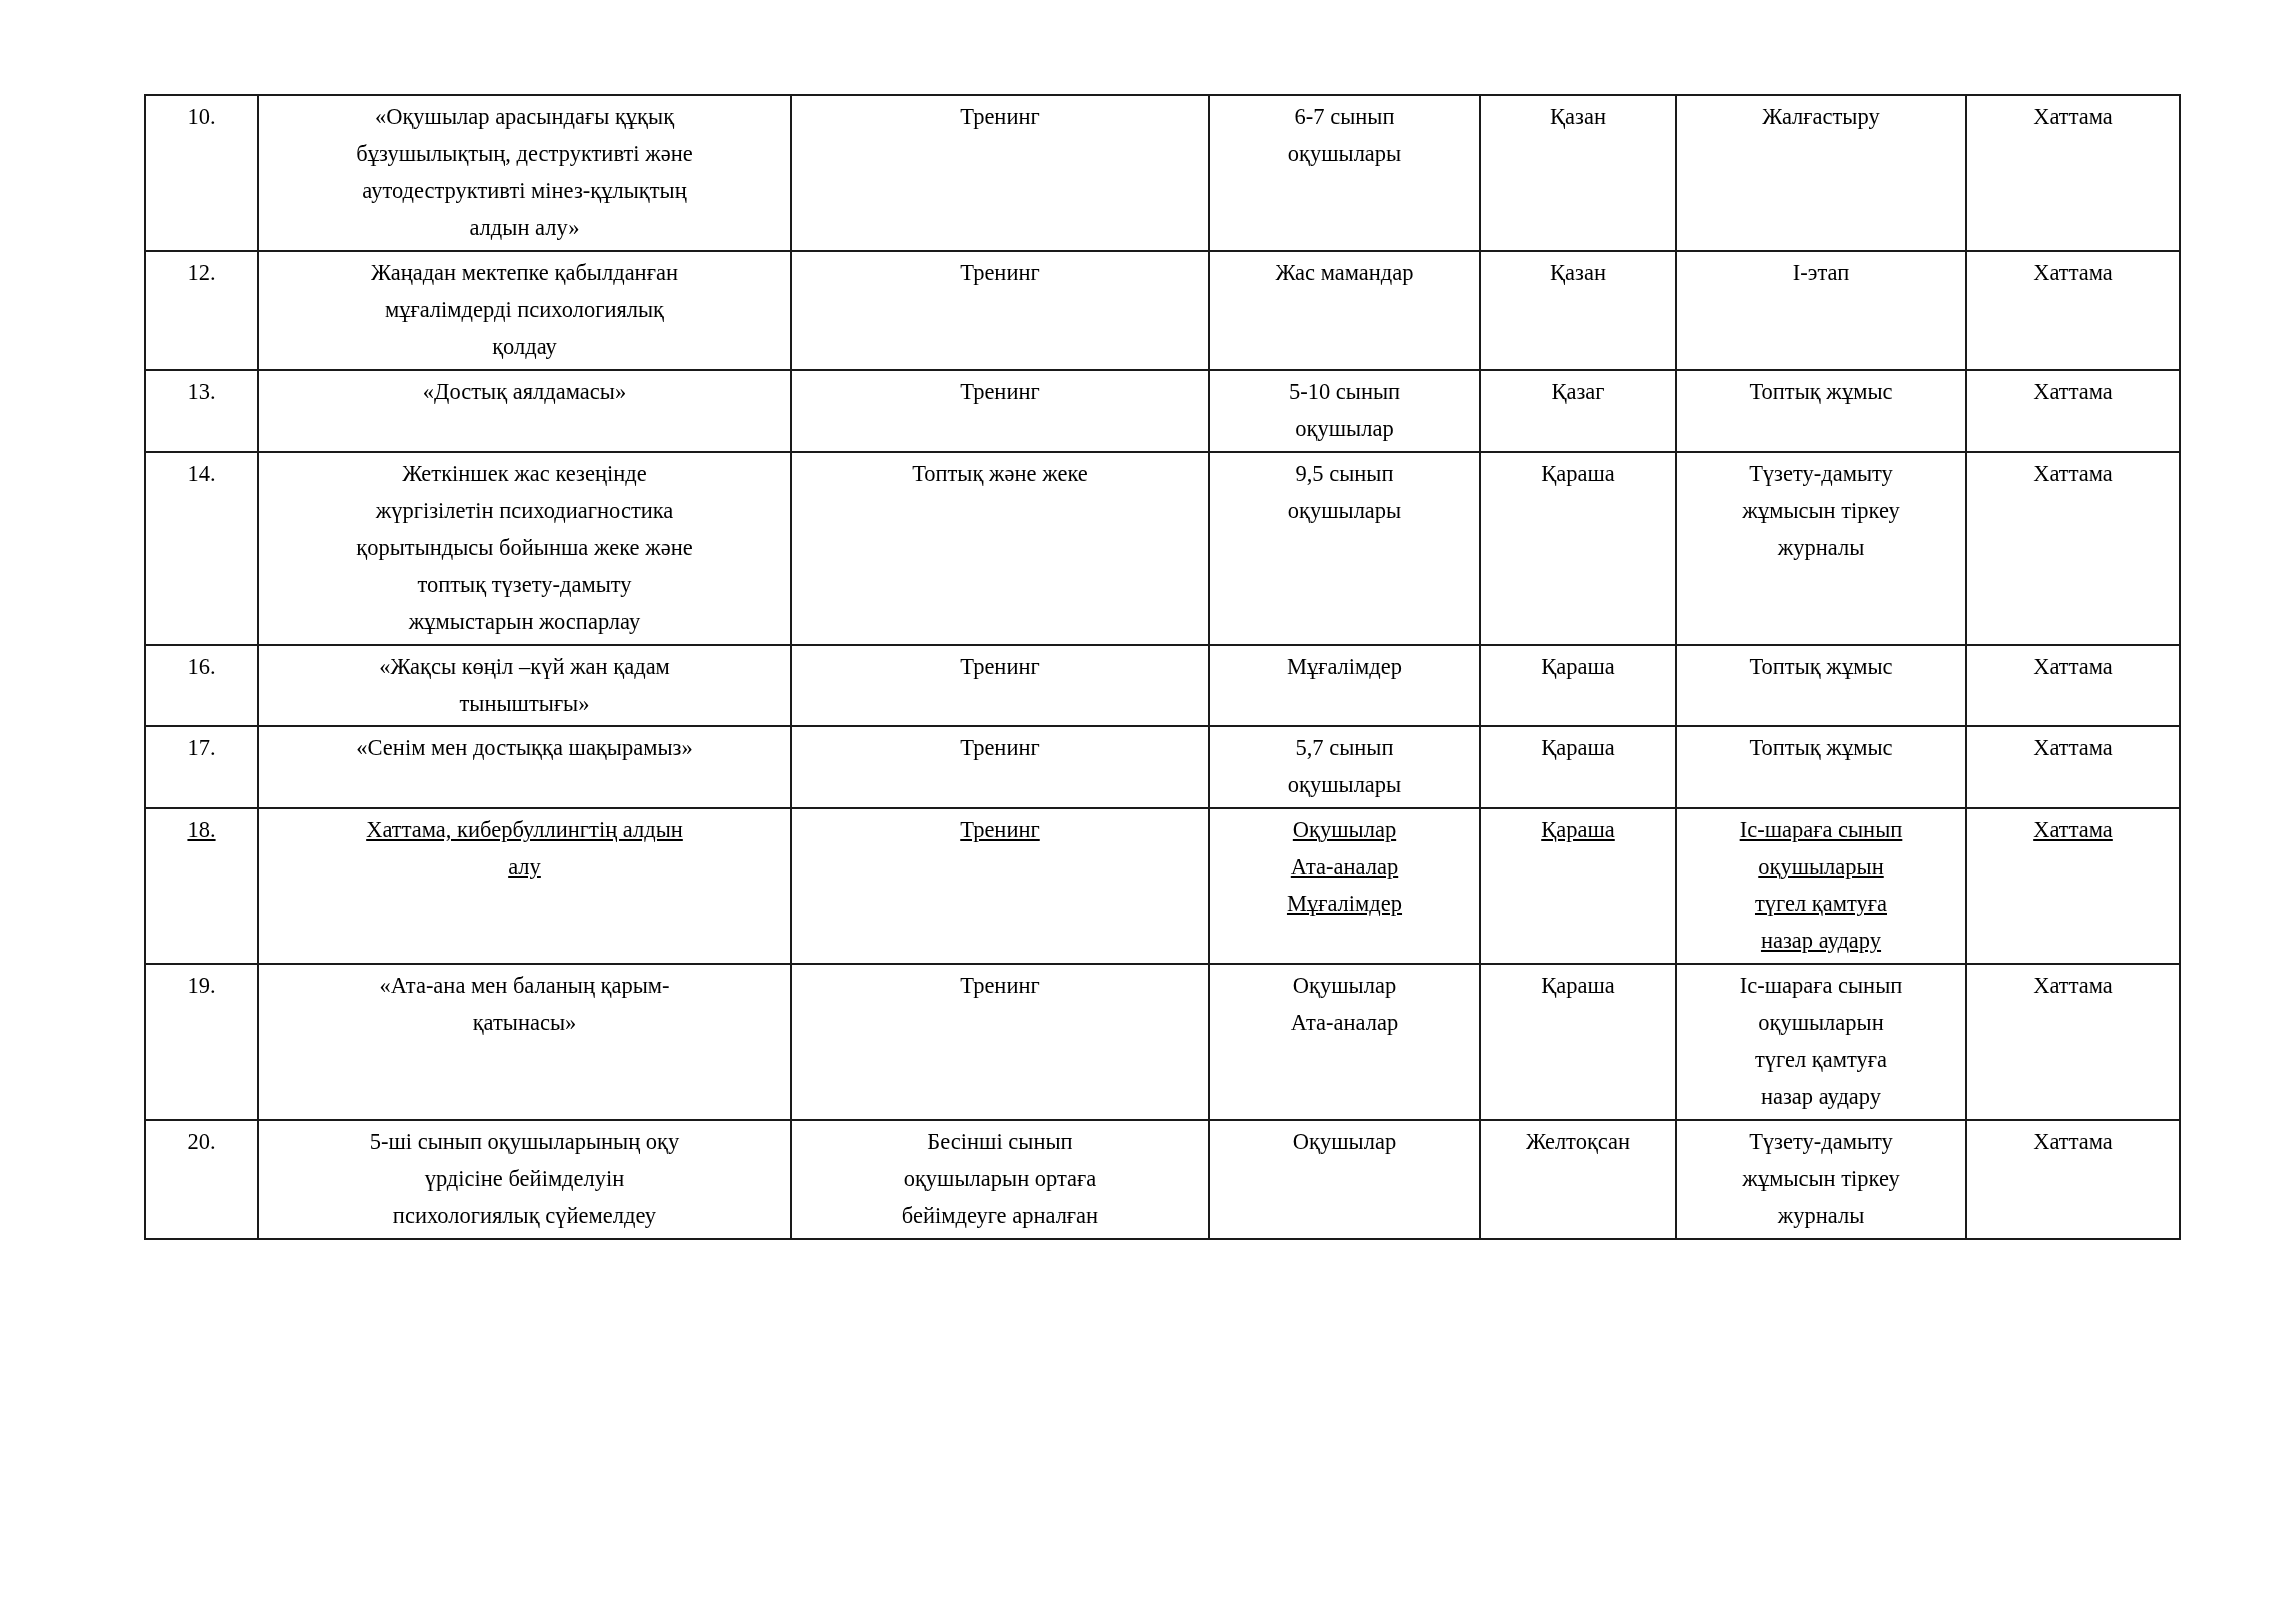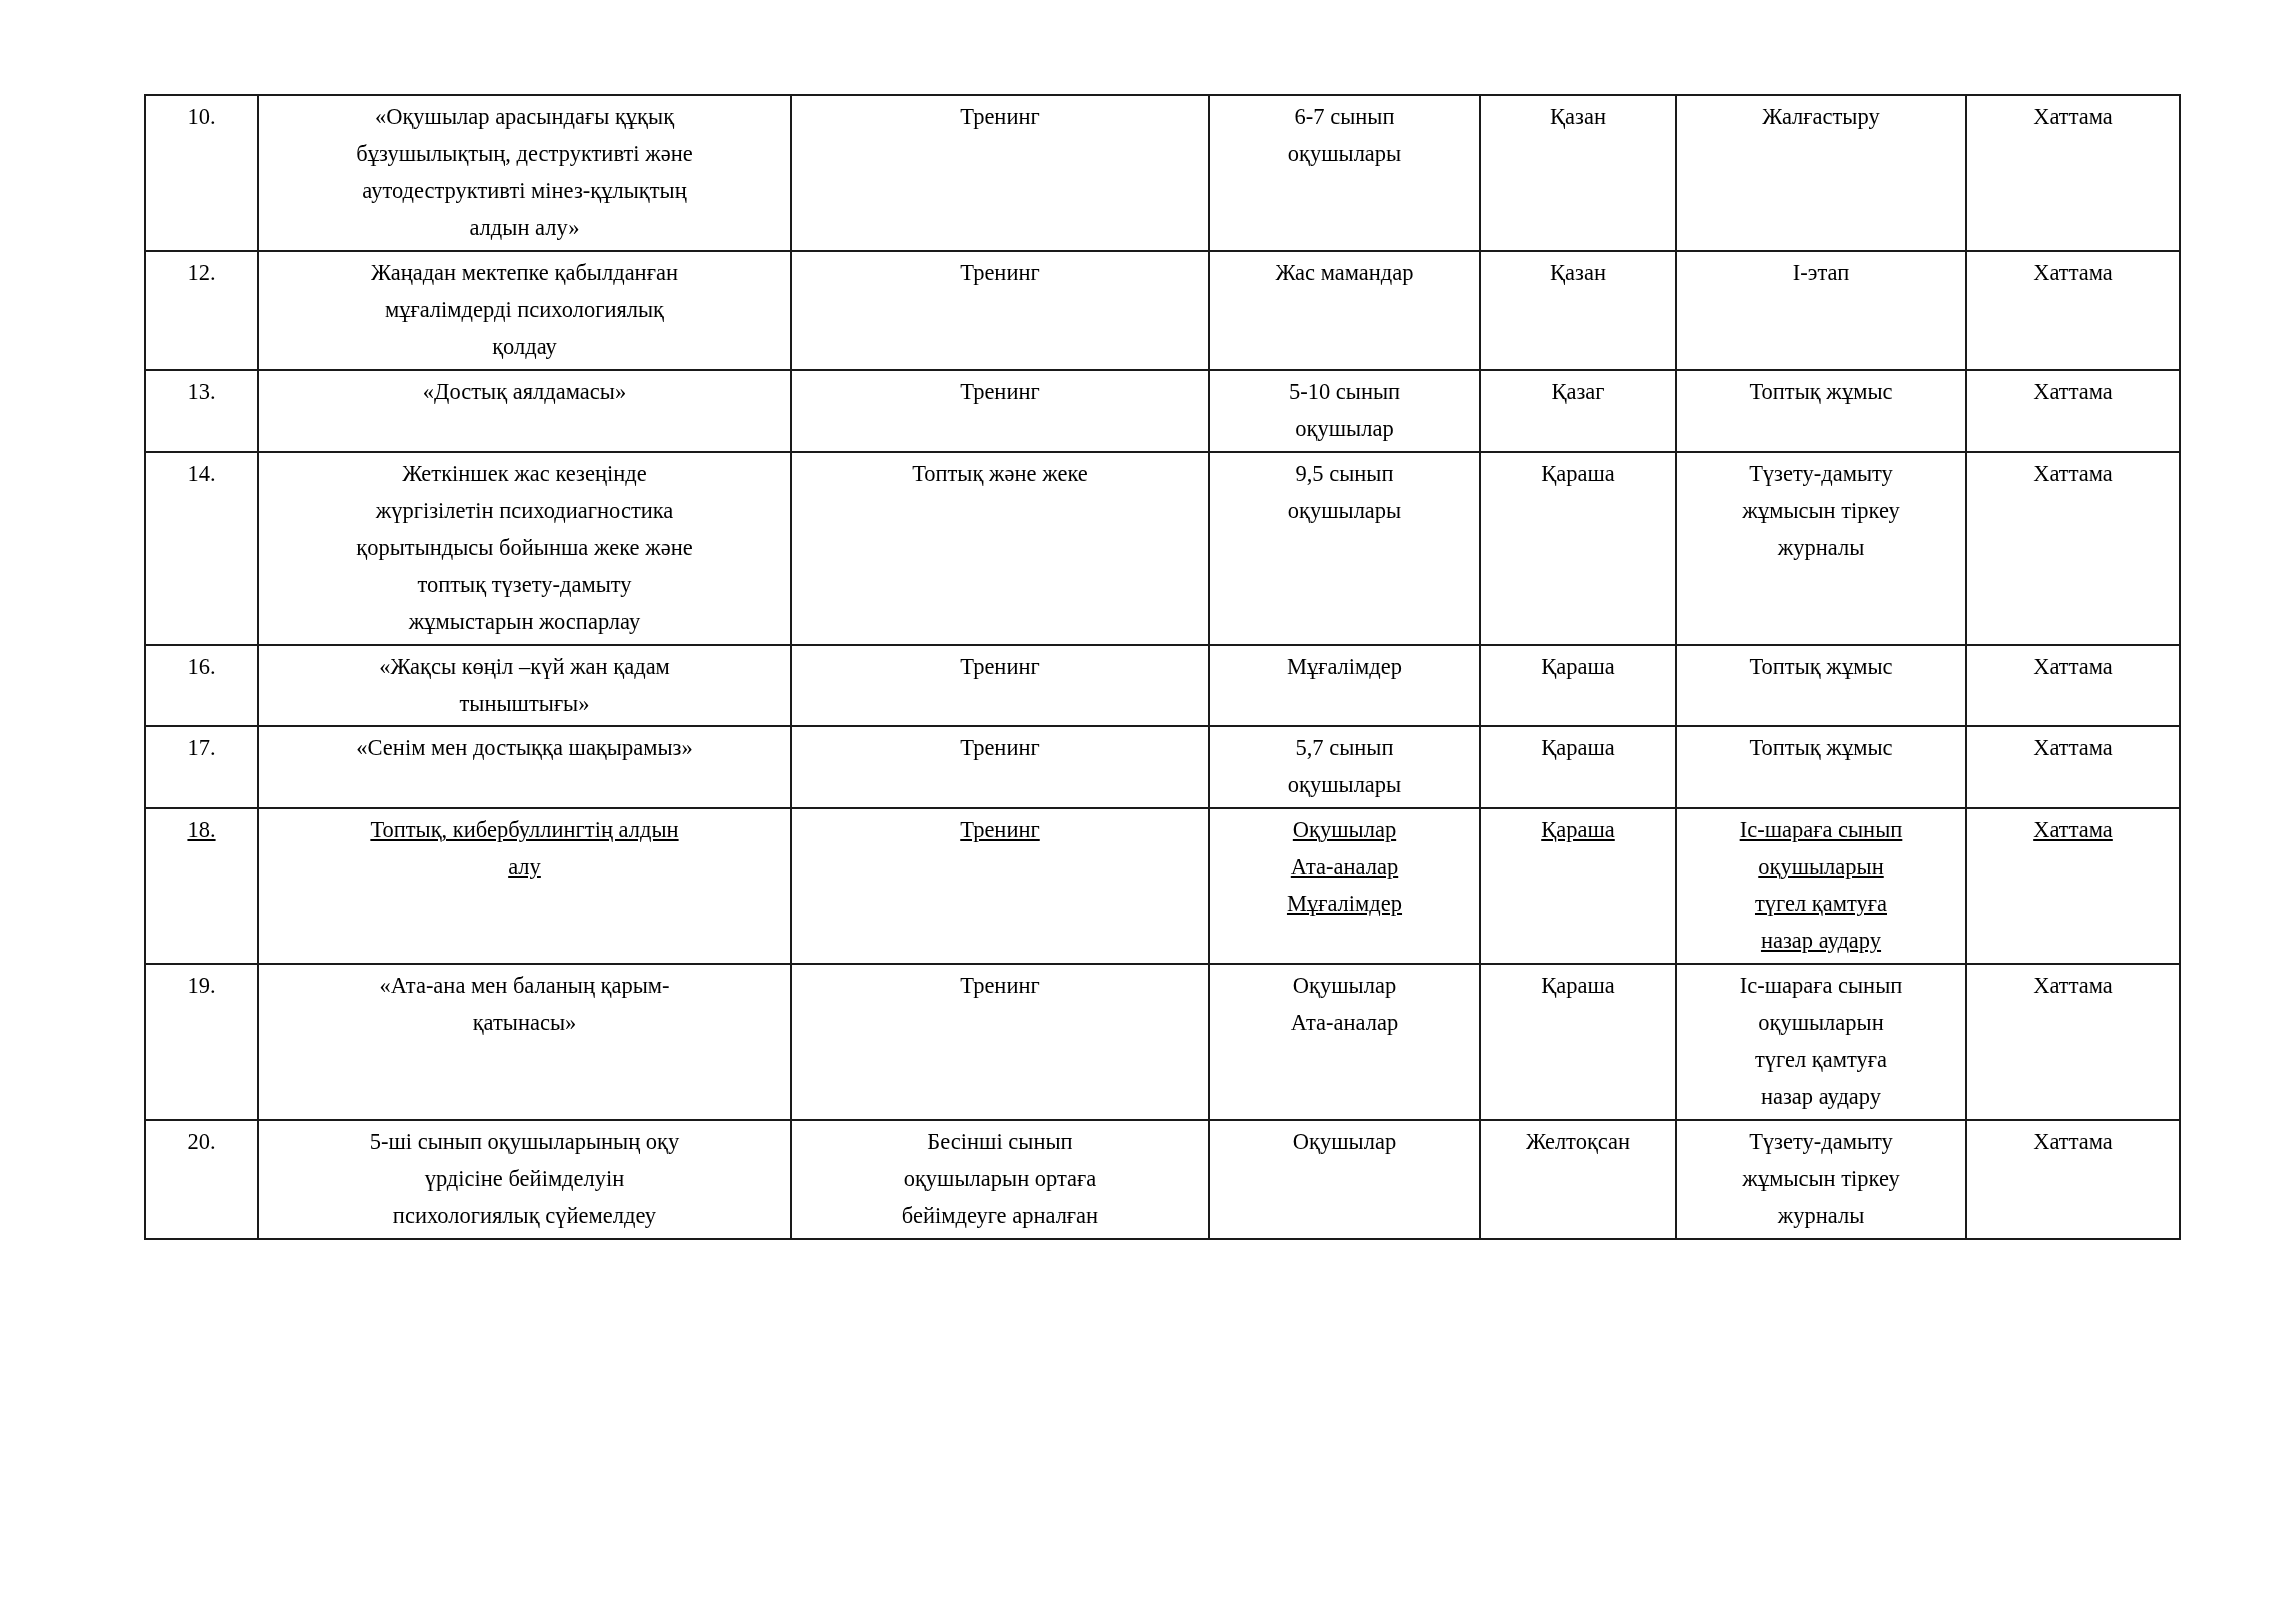--- a/index.html
+++ b/index.html
@@ -128,21 +128,21 @@
     <td>«Сенім мен достыққа шақырамыз»</td>
     <td>Тренинг</td>
     <td>5,7 сынып
 оқушылары</td>
     <td>Қараша</td>
     <td>Топтық жұмыс</td>
     <td>Хаттама</td>
   </tr>
         <tr style="height: 149px; text-decoration: underline;">
     <td>18.</td>
-    <td>Топтық, кибербуллингтің алдын
+    <td>Хаттама, кибербуллингтің алдын
 алу</td>
     <td>Тренинг</td>
     <td>Оқушылар
 Ата-аналар
 Мұғалімдер</td>
     <td>Қараша</td>
     <td>Іс-шараға сынып
 оқушыларын
 түгел қамтуға
 назар аудару</td>

